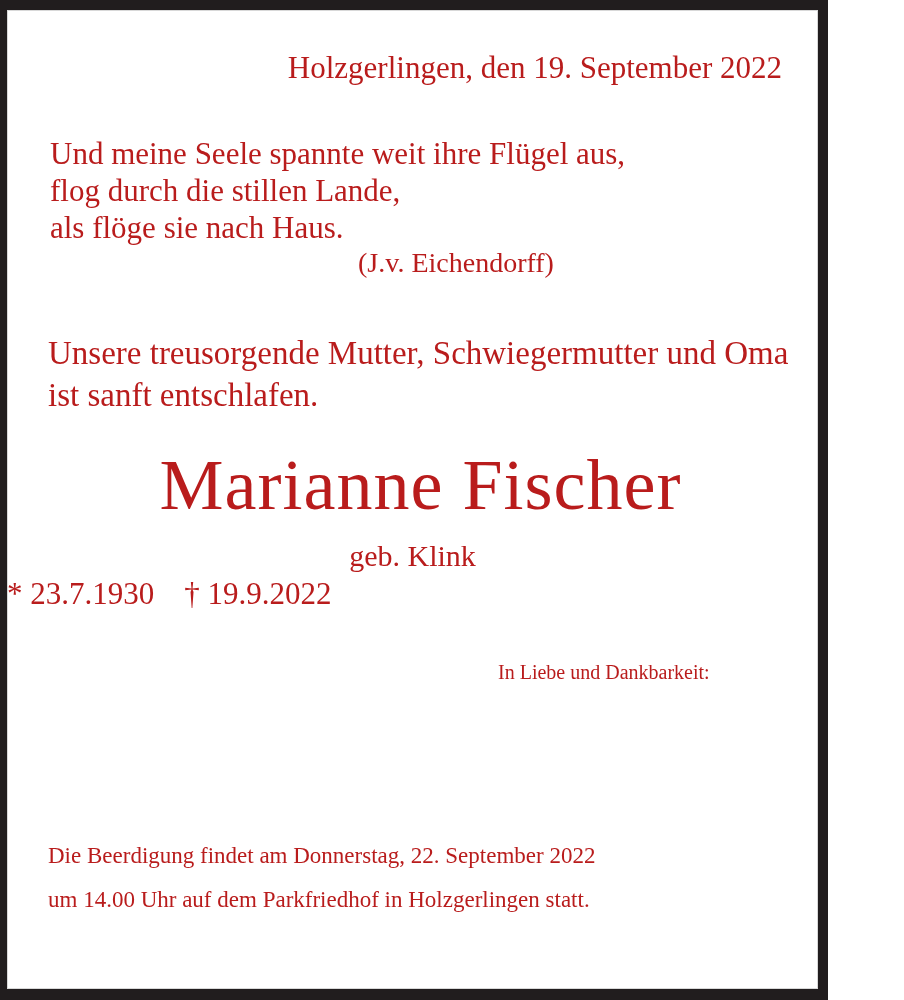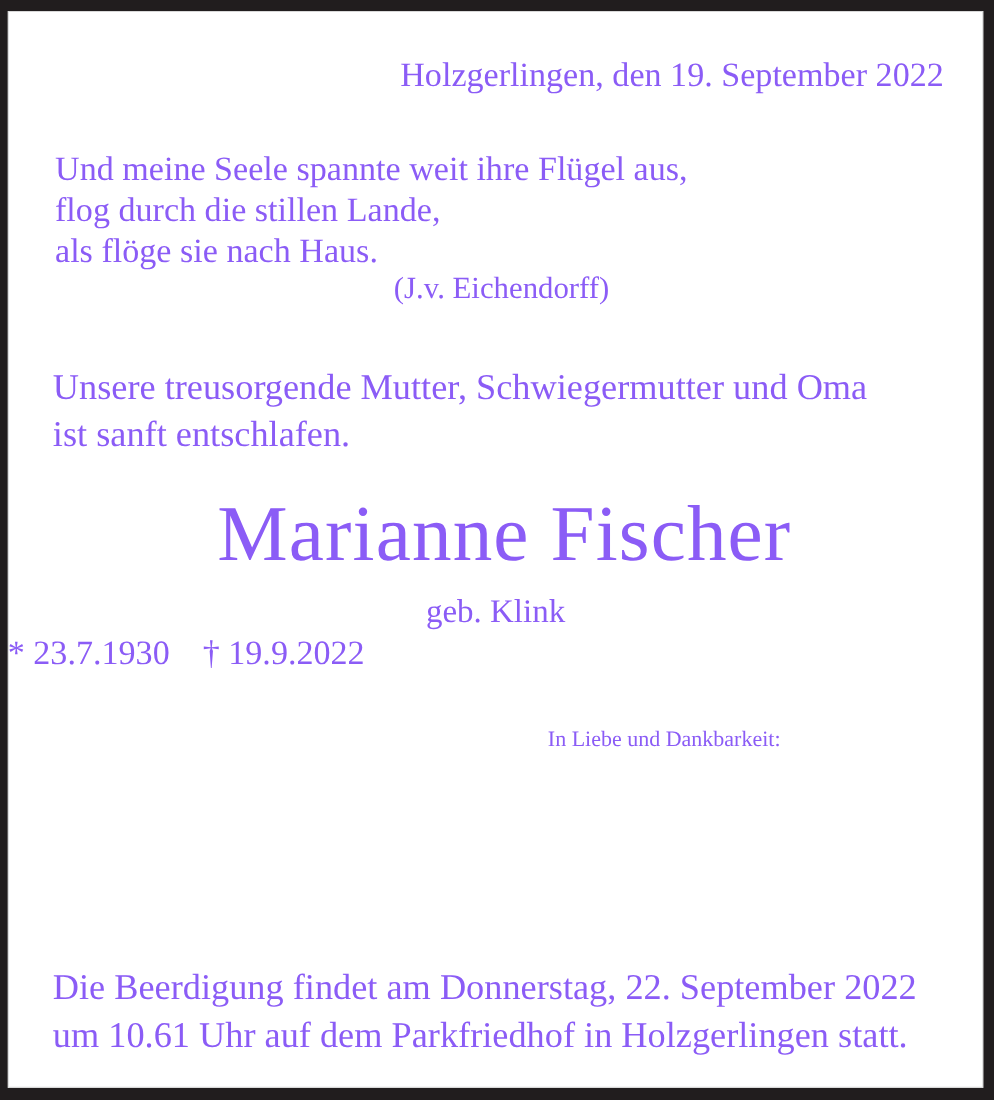--- a/index.html
+++ b/index.html
@@ -2,25 +2,25 @@
 <html lang="de"><head>
 <meta charset="utf-8">
 <style>
   html, body {
     margin: 0;
     padding: 0;
     background: #ffffff;
   }
   .page {
     position: relative;
-    width: 904px;
+    width: 828px;
     height: 1000px;
     background: #211d1e;          
     font-family: "Liberation Serif", "DejaVu Serif", serif;
-    color: #8b5cf6;
+    color: #b91c1c;
     overflow: hidden;
   }
   .sheet {
     position: absolute;
     left: 7px;
     top: 10px;
     right: 10px;
     bottom: 11px;
     background: #ffffff;
     box-shadow: inset 0 0 0 1px #d8d8d8;   
@@ -97,22 +97,22 @@
     white-space: nowrap;
   }
   .mourner-names {
     margin-top: 21px;
     line-height: 36px;
   }
   .mourner-name { white-space: nowrap; }
   .funeral {
     position: absolute;
     left: 41px;
-    top: 866px;
-    font-size: 33px;
+    top: 824px;
+    font-size: 23px;
     line-height: 44px;
   }
   .funeral-line { white-space: nowrap; }
 </style>
 </head>
 <body>
 
 <div class="page">
   <div class="sheet">
 
@@ -138,17 +138,17 @@
       <span>* 23.7.1930</span>
       <span>† 19.9.2022</span>
     </div>
 
     <div class="mourners">
       <div class="mourners-heading">In Liebe und Dankbarkeit:</div>
     </div>
 
     <div class="funeral">
       <div class="funeral-line">Die Beerdigung findet am Donnerstag, 22. September 2022</div>
-      <div class="funeral-line">um 10.61 Uhr auf dem Parkfriedhof in Holzgerlingen statt.</div>
+      <div class="funeral-line">um 14.00 Uhr auf dem Parkfriedhof in Holzgerlingen statt.</div>
     </div>
 
   </div>
 </div>
 
 </body></html>

